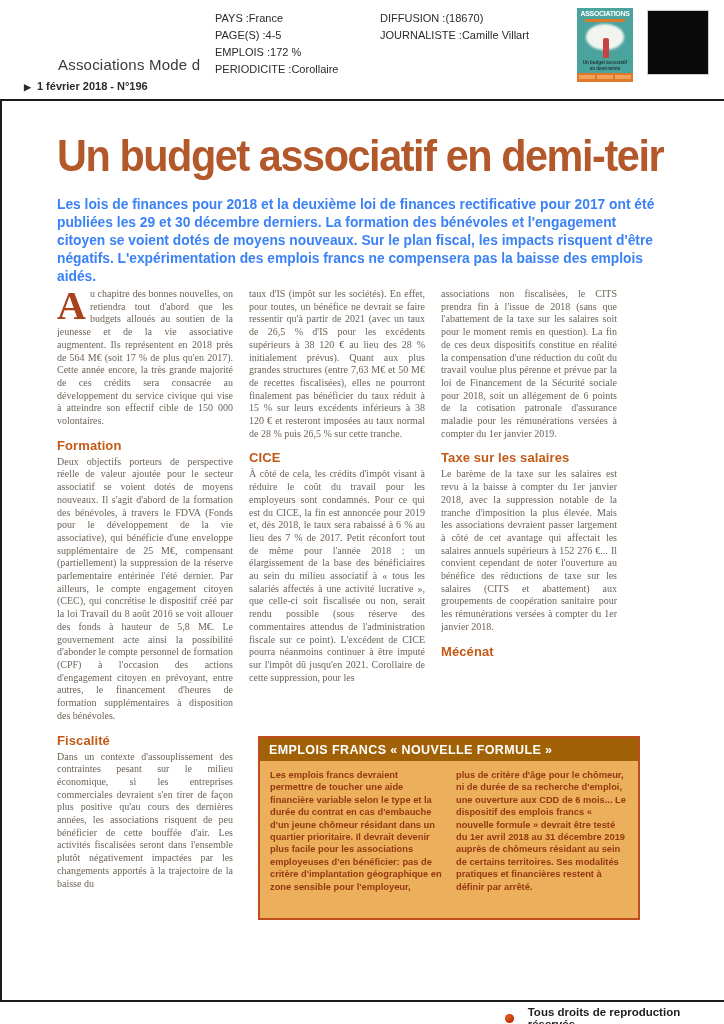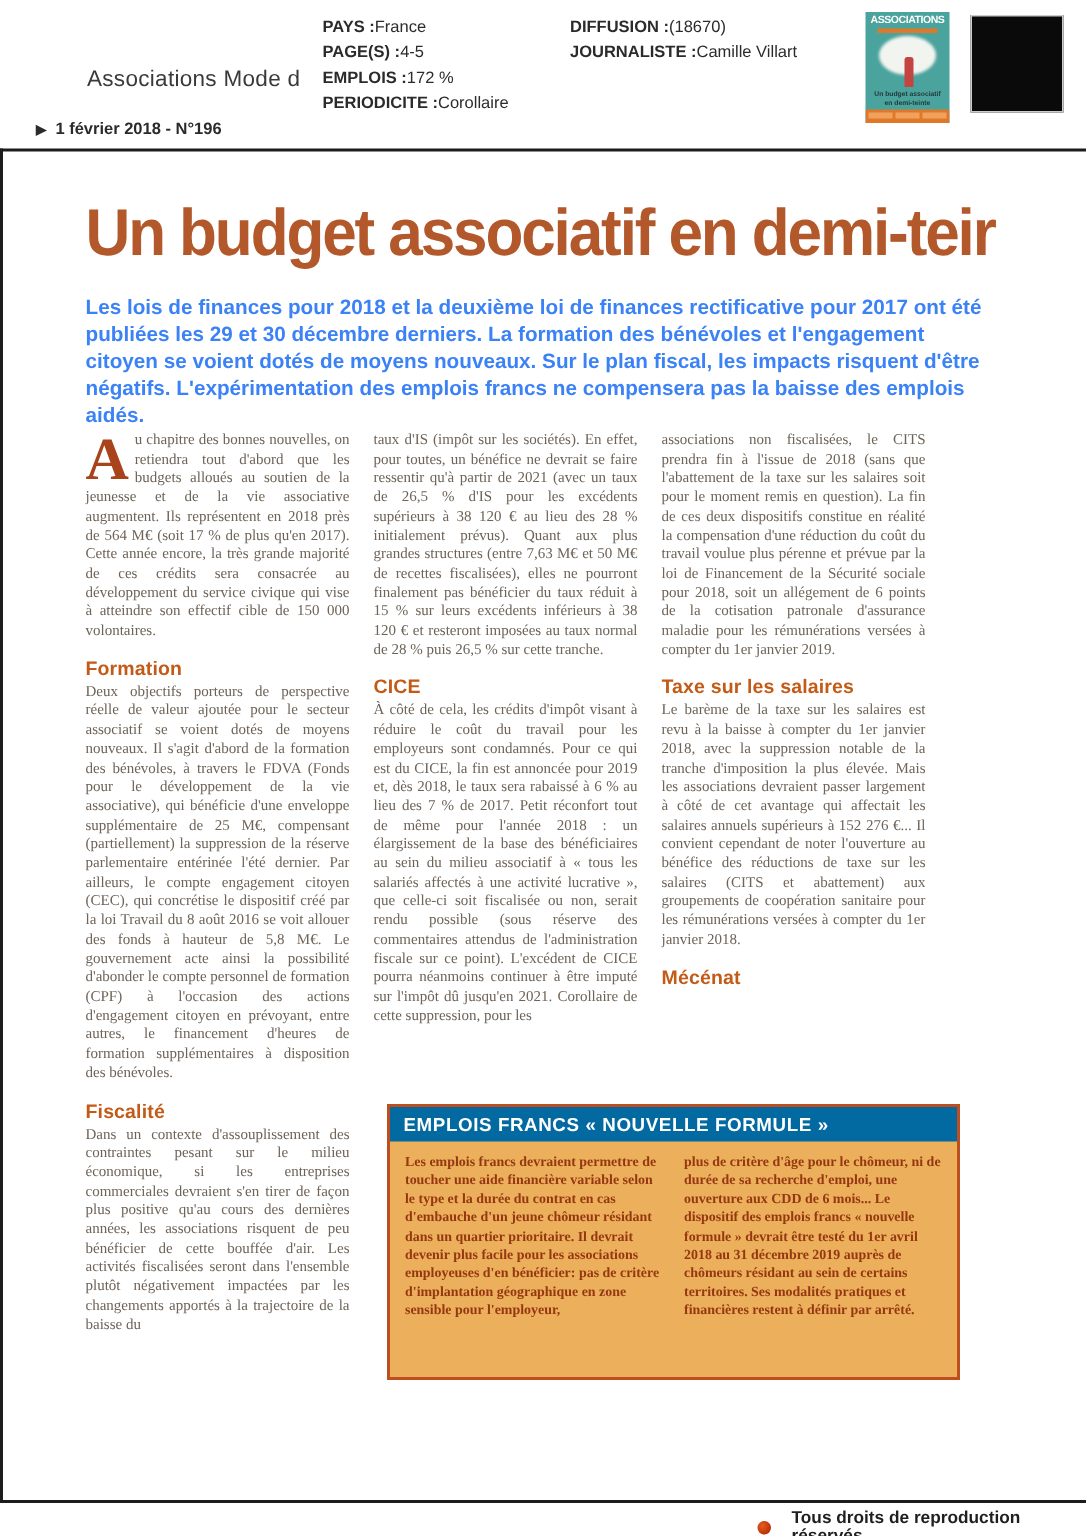--- a/index.html
+++ b/index.html
@@ -4,29 +4,29 @@
 <style>
   html,body{margin:0;padding:0;}
   body{
     width:724px;height:1024px;position:relative;background:#ffffff;
     font-family:"Liberation Serif", serif;overflow:hidden;
     -webkit-font-smoothing:antialiased;
   }
   .abs{position:absolute;}
 
   
-  .pub-title{left:58px;top:44px;font-family:"Liberation Sans",sans-serif;
+  .pub-title{left:58px;top:56px;font-family:"Liberation Sans",sans-serif;
     font-size:15px;color:#3a3a3a;letter-spacing:.2px;}
   .date-line{left:24px;top:80px;font-family:"Liberation Sans",sans-serif;
     font-size:11px;font-weight:bold;color:#2b2b2b;}
   .date-line .arrow{font-size:9px;margin-right:6px;color:#2b2b2b;}
   .meta-block{font-family:"Liberation Sans",sans-serif;font-size:11px;color:#2b2b2b;line-height:17px;}
   .meta-left{left:215px;top:10px;}
   .meta-right{left:380px;top:10px;}
-  .meta-block b{font-weight:bold;}
+  .meta-block b{font-weight:normal;}
 
   .cover{left:577px;top:8px;width:56px;height:74px;background:#4ba39e;overflow:hidden;}
   .cover .masthead{position:absolute;top:2px;left:0;width:100%;text-align:center;
     font-family:"Liberation Sans",sans-serif;font-weight:bold;font-size:7px;color:#fff;letter-spacing:-.3px;}
   .cover .mast-strip{position:absolute;top:11px;left:8px;width:40px;height:3px;background:#e0782a;}
   .cover .cloud{position:absolute;top:16px;left:9px;width:38px;height:26px;background:#f2f4ef;
     border-radius:50%;filter:blur(1px);}
   .cover .figure{position:absolute;top:30px;left:26px;width:6px;height:20px;background:#c34440;border-radius:2px 2px 0 0;}
   .cover .caption{position:absolute;top:52px;left:0;width:100%;text-align:center;
     font-family:"Liberation Sans",sans-serif;font-size:4.5px;font-weight:bold;color:#203a38;line-height:5.5px;}
@@ -50,24 +50,24 @@
   .col{width:176px;height:632px;overflow:hidden;}
   .col p{margin:0 0 2px 0;font-size:10px;line-height:12.7px;color:#6e6358;text-align:justify;}
   .col h3{margin:10px 0 3px 0;font-family:"Liberation Sans",sans-serif;
     font-size:13px;font-weight:bold;color:#c35a16;letter-spacing:.1px;}
   .dropcap{float:left;font-family:"Liberation Serif",serif;font-weight:bold;
     font-size:40px;line-height:32px;color:#a8431c;margin:2px 4px 0 0;}
 
   
   .francs-box{left:258px;top:736px;width:382px;height:184px;border:2px solid #bf4e1f;
     background:#ecaf5b;box-sizing:border-box;z-index:3;}
-  .francs-box .box-head{background:#0369a1;color:#ffffff;font-family:"Liberation Sans",sans-serif;
+  .francs-box .box-head{background:#a16207;color:#ffffff;font-family:"Liberation Sans",sans-serif;
     font-weight:bold;font-size:12.5px;letter-spacing:.4px;padding:5px 9px 4px 9px;}
   .francs-box .box-body{display:flex;gap:14px;padding:8px 10px;}
-  .francs-box .box-col{flex:1;font-family:Liberation Serif, serif;font-weight:bold;
+  .francs-box .box-col{flex:1;font-family:Liberation Sans, sans-serif;font-weight:bold;
     font-size:9.3px;line-height:12.4px;color:#953812;}
 
   
   .footer-line{left:505px;top:1006px;display:flex;align-items:center;gap:14px;}
   .footer-dot{width:9px;height:9px;border-radius:50%;
     background:radial-gradient(circle at 35% 35%, #e65c1e, #a81e00);}
   .footer-text{font-family:"Liberation Sans",sans-serif;font-size:11.5px;font-weight:bold;color:#1f1f1f;}
 </style>
 </head>
 <body>

